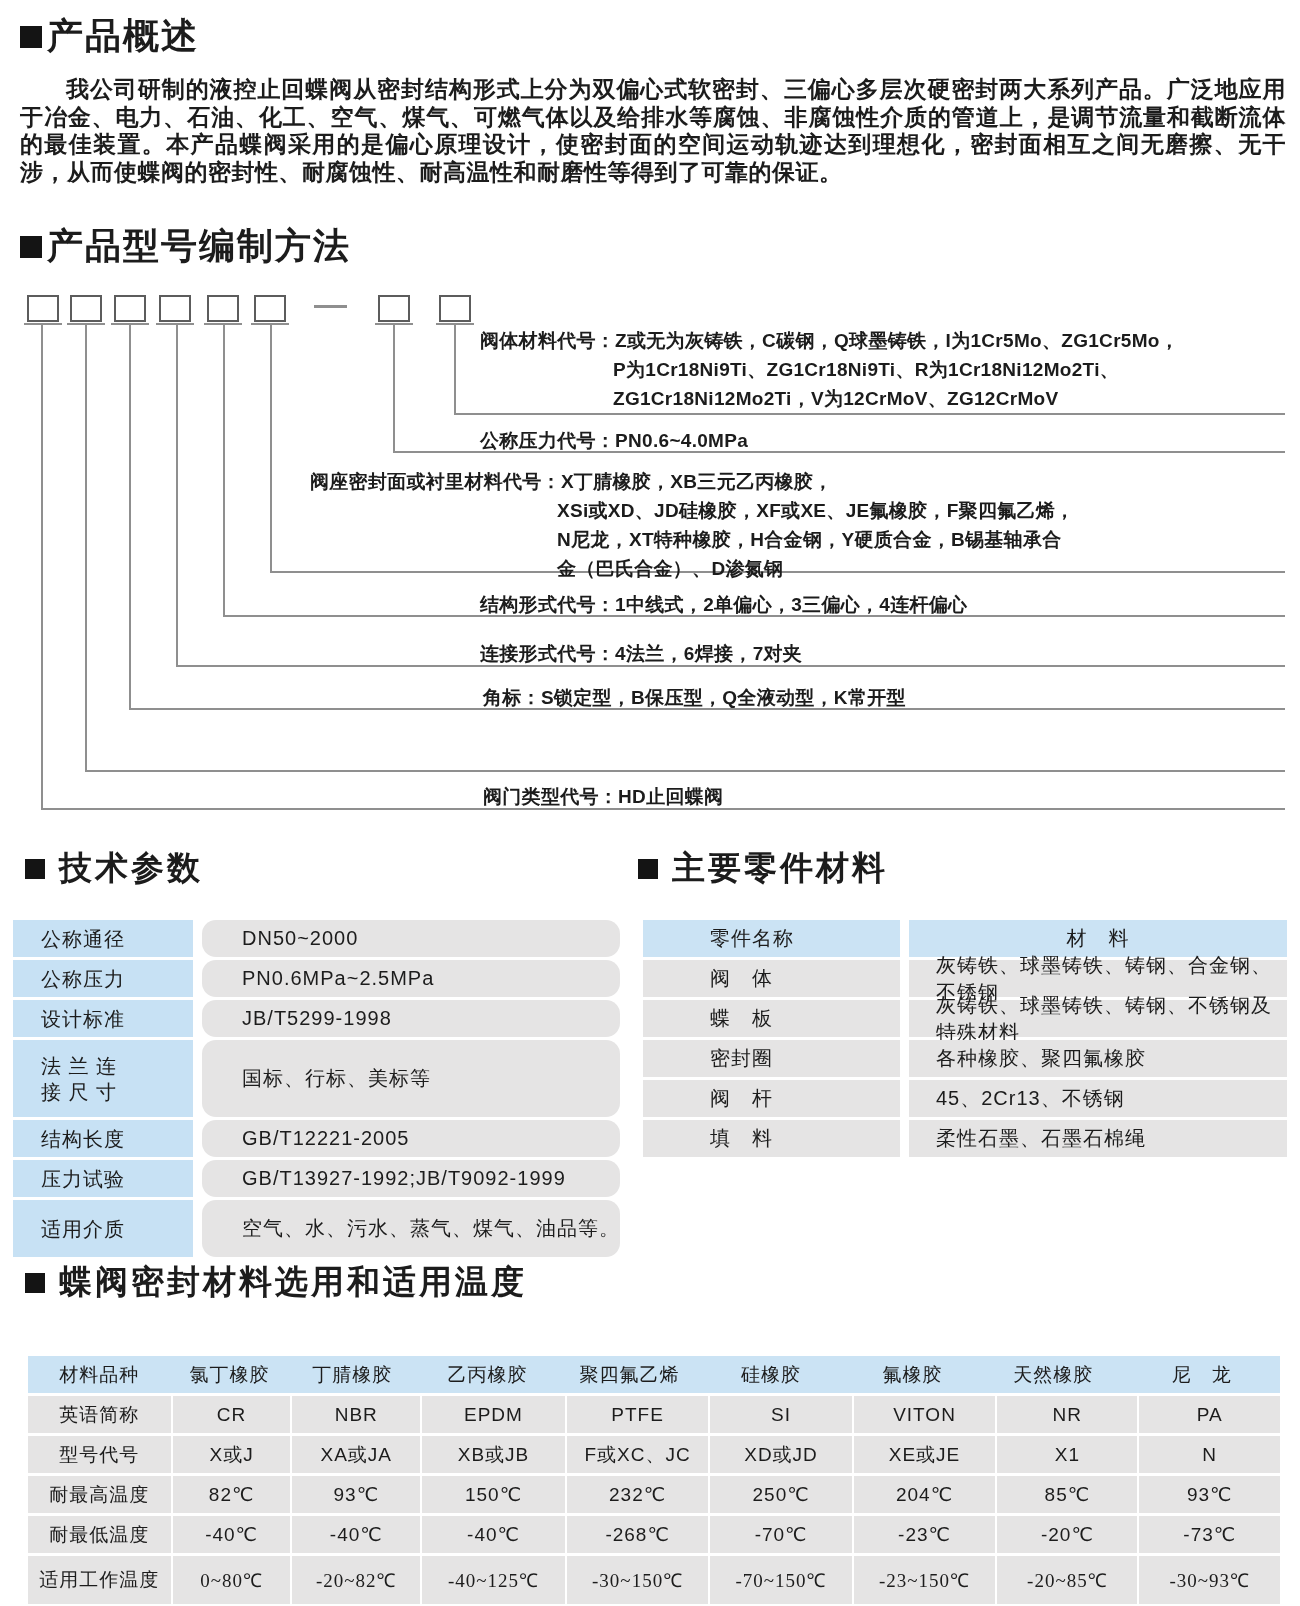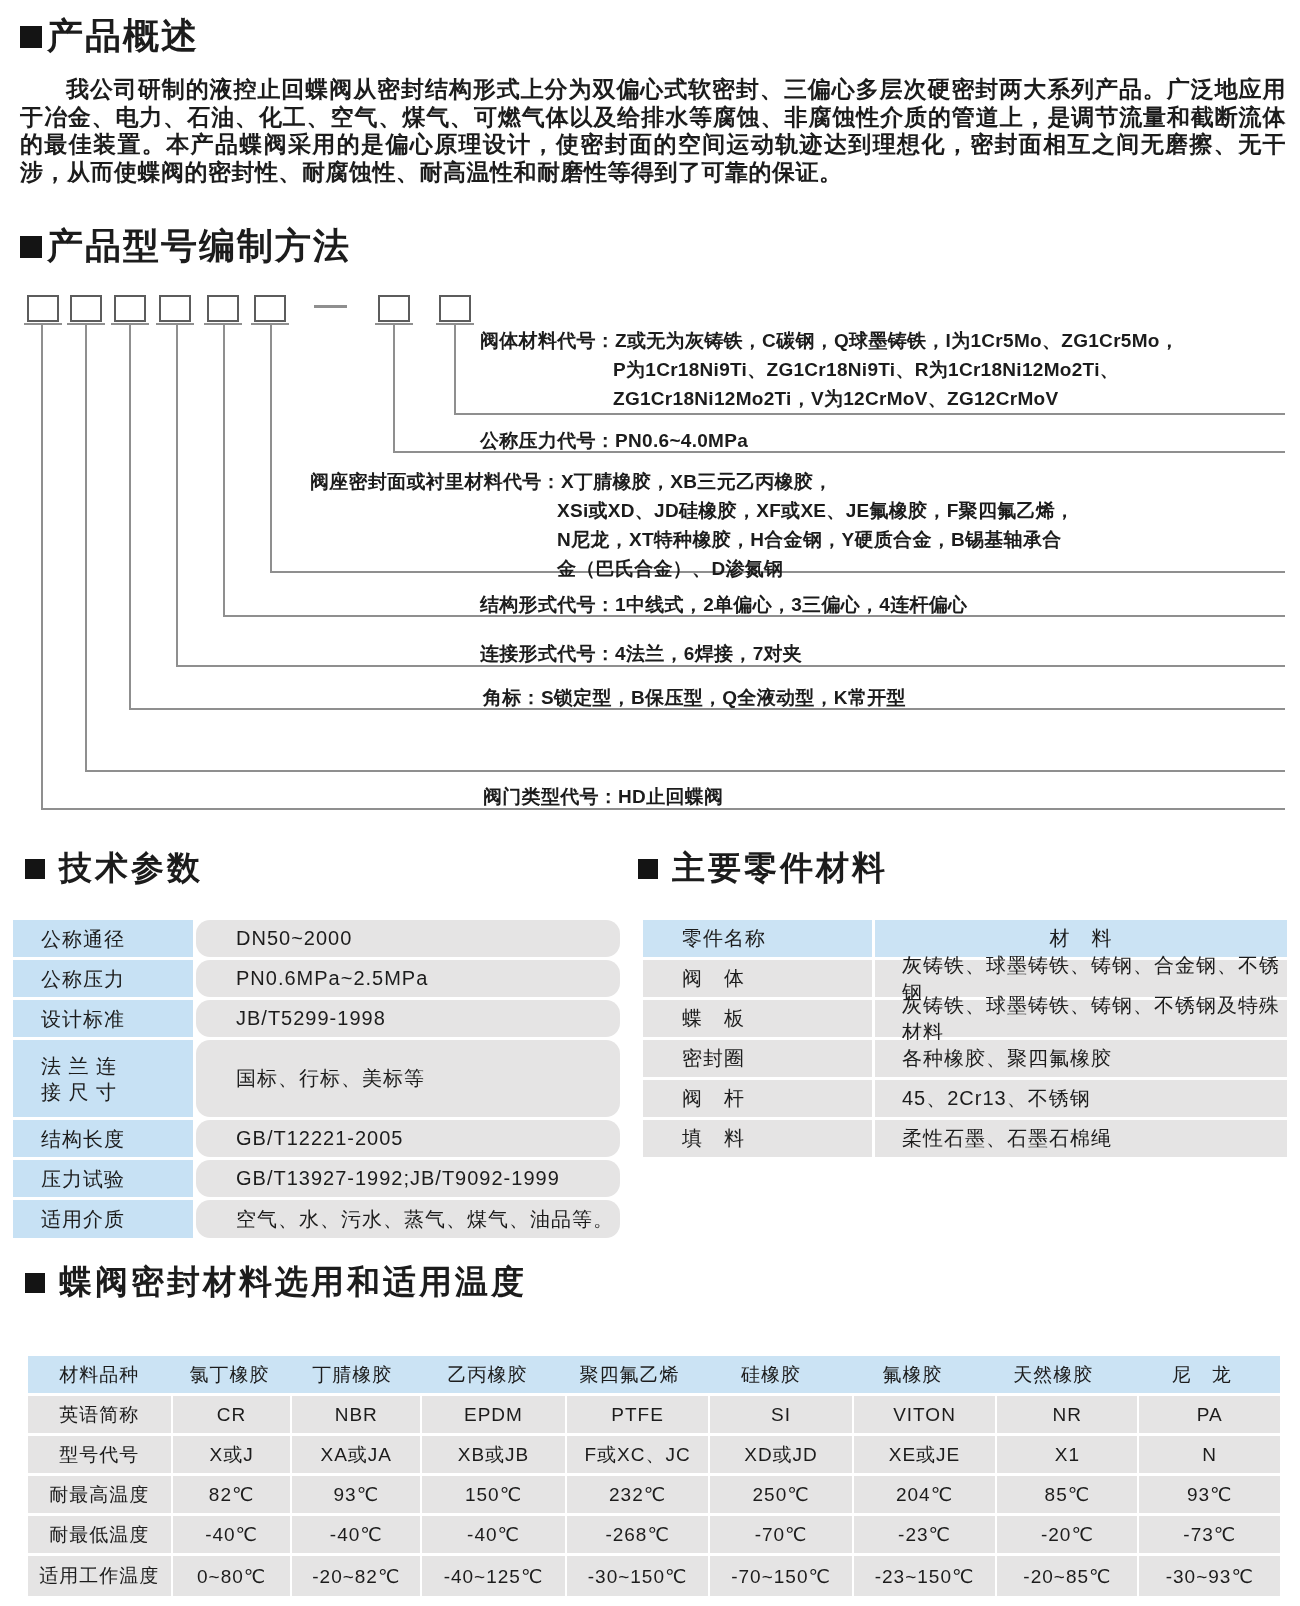--- a/index.html
+++ b/index.html
@@ -25,44 +25,44 @@
   .code-box{position:absolute;width:28px;height:23px;border:2px solid #5c5c5c;background:#fff;}
   .u-line{position:absolute;height:2px;background:#8f8f8f;}
   .v-line{position:absolute;width:2px;background:#8f8f8f;}
   .h-line{position:absolute;height:2px;background:#8f8f8f;}
   .dash{position:absolute;width:33px;height:3px;background:#8f8f8f;}
   .dlabel{position:absolute;font-size:19px;font-weight:600;line-height:29px;letter-spacing:0.3px;white-space:nowrap;}
   .ind-body{padding-left:133px;}
   .ind-seat{padding-left:247px;}
   
   .ptable{position:absolute;}
-  .prow{display:flex;gap:3px;margin-bottom:3px;}
+  .prow{display:flex;gap:9px;margin-bottom:3px;}
   .pcell{display:flex;align-items:center;font-size:20px;font-weight:500;letter-spacing:1px;}
   .lbl{background:#c7e1f4;flex:0 0 152px;padding-left:28px;white-space:pre-line;line-height:26px;}
   .val{background:#e5e4e4;flex:1;padding-left:40px;border-radius:14px;}
-  .r-lbl{background:#e5e4e4;flex:0 0 190px;padding-left:39px;}
+  .r-lbl{background:#e5e4e4;flex:0 0 190px;padding-left:67px;}
   .r-val{background:#e5e4e4;flex:1;padding-left:27px;}
   .hdr .pcell{background:#cbe3f4;}
   .r-hdr-mat{justify-content:center;padding-left:0;}
   .h37{height:37px;}
   .h77{height:77px;}
-  .h41{height:38px;}
+  .h41{height:57px;}
   
   .trow{
     display:grid;margin-bottom:3px;
     grid-template-columns:11.4% 9.4% 10.2% 11.4% 11.3% 11.3% 11.3% 11.2% auto;
     column-gap:2px;
   }
   .trow .tcell{
     background:#e5e4e4;height:37px;display:flex;align-items:center;justify-content:center;
     font-size:19px;font-weight:500;letter-spacing:1px;
   }
   .trow.thead{background:#cbe3f4;column-gap:0;}
   .trow.thead .tcell{background:#cbe3f4;}
-  .trow.tlast .tcell{height:40px;}
+  .trow.tlast .tcell{height:48px;font-family:Liberation Serif, serif;}
 </style>
 </head>
 <body>
 
 <div id="page">
 
   <div class="sec-title t-big" style="left:20px;top:12px;">
     <span class="sq"></span>
     <span>产品概述</span>
   </div>

